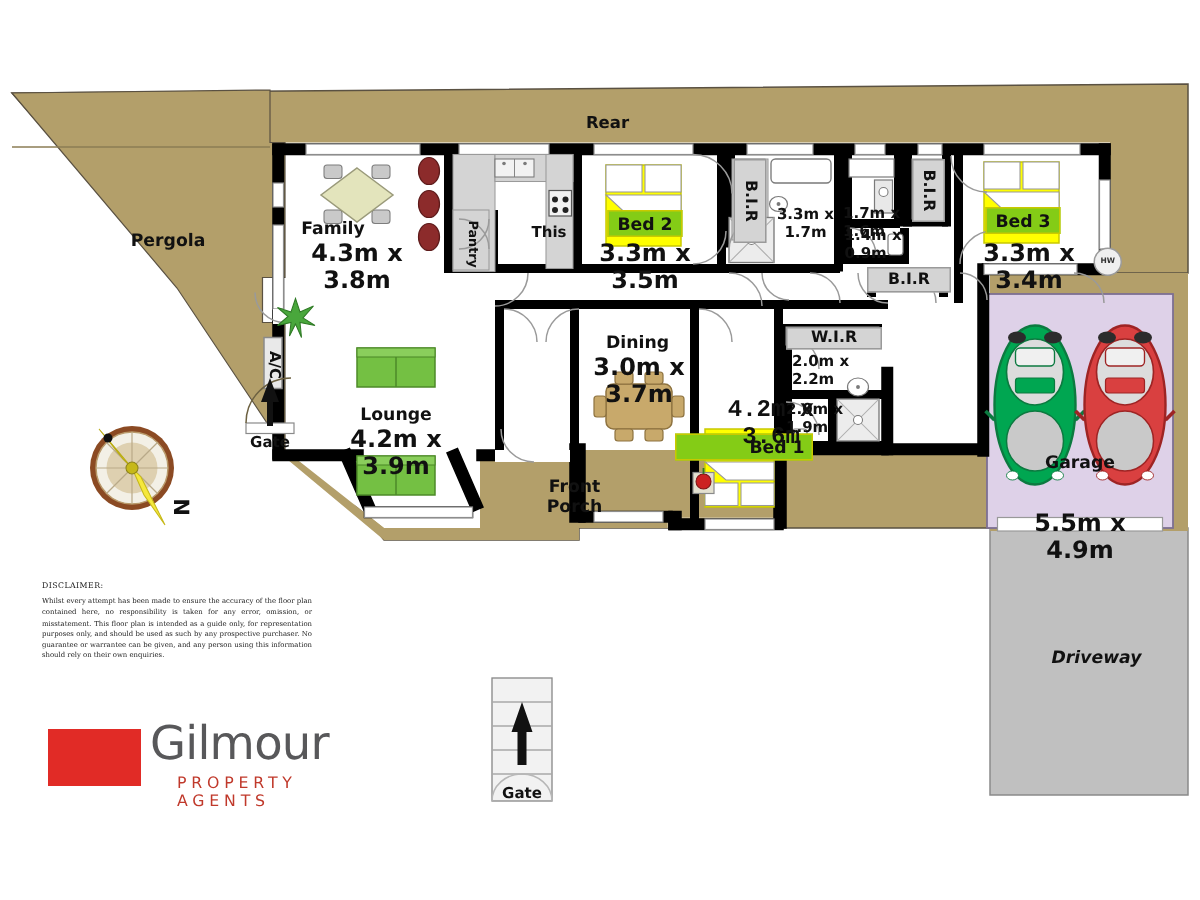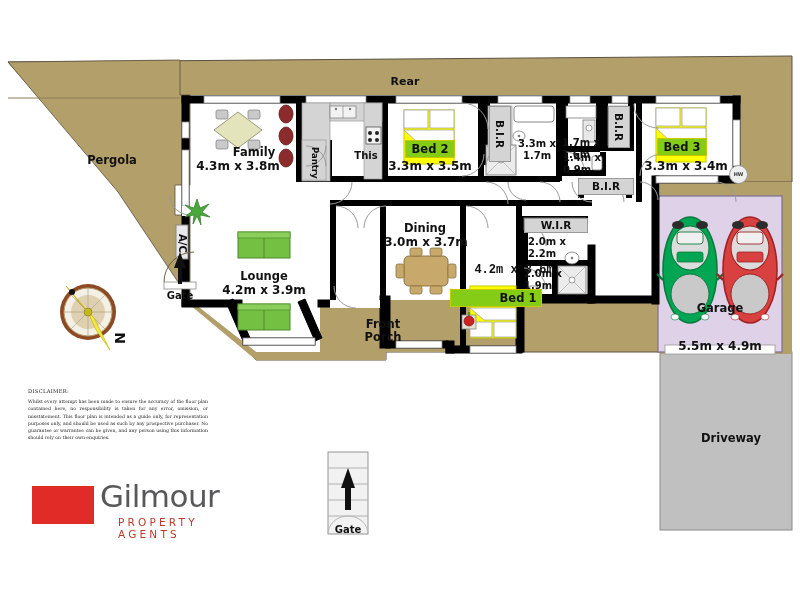--- a/index.html
+++ b/index.html
@@ -6,21 +6,21 @@
   html,body{margin:0;padding:0;background:#fff;}
   body{width:800px;height:600px;overflow:hidden;
        font-family:"DejaVu Sans","Liberation Sans",sans-serif;}
   #plan{position:relative;width:800px;height:600px;background:#ffffff;}
   .abs{position:absolute;}
   svg{display:block;}
   .lbl{position:absolute;font-weight:bold;color:#111;text-align:center;
        line-height:1.15;white-space:pre-line;pointer-events:none;}
   .lbl-rear{font-size:11px;}
   .lbl-room{font-size:11.5px;}
-  .lbl-dim{font-size:12px;}
+  .lbl-dim{font-size:16px;}
   .lbl-sm{font-size:10px;}
   .lbl-xs{font-size:8.5px;}
   .vert{writing-mode:vertical-rl;text-orientation:mixed;}
   .yellowtag{position:absolute;background:#84cc16;border:1px solid #c9c900;
              font-size:11.5px;font-weight:bold;text-align:center;color:#111;}
   .graytag{position:absolute;background:#d4d4d4;border:1px solid #9a9a9a;
            font-size:10.5px;font-weight:bold;text-align:center;color:#111;}
   #disclaimer{position:absolute;left:28px;top:388px;width:180px;color:#1a1a1a;
               font-family:"DejaVu Serif","Liberation Serif",serif;}
   #disclaimer .dh{font-size:5.2px;letter-spacing:.3px;margin-bottom:4px;}
@@ -379,21 +379,21 @@
       <polygon points="0,0 6,6 22,38 8,18" fill="#f5e83c" stroke="#c6b81a" stroke-width="0.7"></polygon>
       <circle r="4" fill="#c6b81a" stroke="#8f851a" stroke-width="0.7"></circle>
       <circle cx="-16" cy="-20" r="3" fill="#111"></circle>
     </g>
   </svg>
 
   <div class="lbl lbl-rear" style="left:360px;top:76px;width:90px;">Rear</div>
 
   <div class="lbl lbl-room" style="left:72px;top:154px;width:80px;">Pergola</div>
 
-  <div class="lbl lbl-room" style="left:214px;top:146px;width:80px;">Family</div>
+  <div class="lbl lbl-room" style="left:182px;top:146px;width:80px;">Family</div>
   <div class="lbl lbl-dim" style="left:188px;top:160px;width:100px;">4.3m x 3.8m</div>
 
   <div class="yellowtag" style="left:405px;top:140px;width:48px;height:16px;line-height:16px;">Bed 2</div>
   <div class="lbl lbl-dim" style="left:378px;top:160px;width:104px;">3.3m x 3.5m</div>
 
   <div class="yellowtag" style="left:657px;top:138px;width:48px;height:16px;line-height:16px;">Bed 3</div>
   <div class="lbl lbl-dim" style="left:634px;top:160px;width:104px;">3.3m x 3.4m</div>
 
   <div class="yellowtag" style="left:450px;top:289px;width:46px;height:16px;line-height:16px;padding-left:44px;">Bed 1</div>
   <div class="lbl lbl-dim" style="left:462px;top:264px;width:104px;font-family:Liberation Mono, monospace;">4.2m x 3.6m</div>
@@ -439,21 +439,21 @@
   <div class="lbl lbl-sm vert" style="left:176px;top:228px;width:13px;height:30px;
        display:flex;align-items:center;justify-content:center;">A/C</div>
 
   <div class="lbl lbl-sm" style="left:146px;top:290px;width:68px;">Gate</div>
 
   <div class="lbl lbl-sm" style="left:314px;top:524px;width:68px;">Gate</div>
 
   <div class="lbl lbl-room" style="left:348px;top:318px;width:70px;">Front
 Porch</div>
 
-  <div class="lbl lbl-room" style="left:686px;top:432px;width:90px;">Driveway</div>
+  <div class="lbl lbl-room" style="left:686px;top:432px;width:90px;font-style:italic;">Driveway</div>
 
   <div class="hwbadge" style="left:729px;top:165px;">HW</div>
 
   <div class="lbl" style="left:110px;top:330px;width:20px;font-size:14px;transform:rotate(90deg);">N</div>
 
   <div id="disclaimer">
     <div class="dh">DISCLAIMER:</div>
     <div class="db">Whilst every attempt has been made to ensure the accuracy of the floor plan contained here, no responsibility is taken for any error, omission, or misstatement. This floor plan is intended as a guide only, for representation purposes only, and should be used as such by any prospective purchaser. No guarantee or warrantee can be given, and any person using this information should rely on their own enquiries.</div>
   </div>
 

